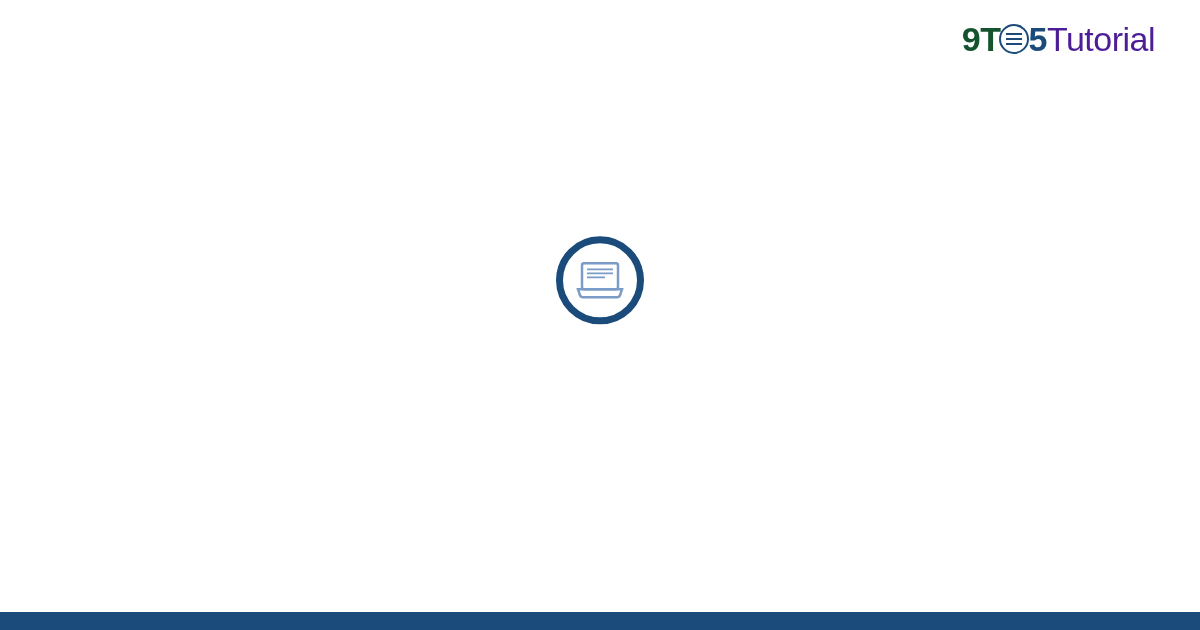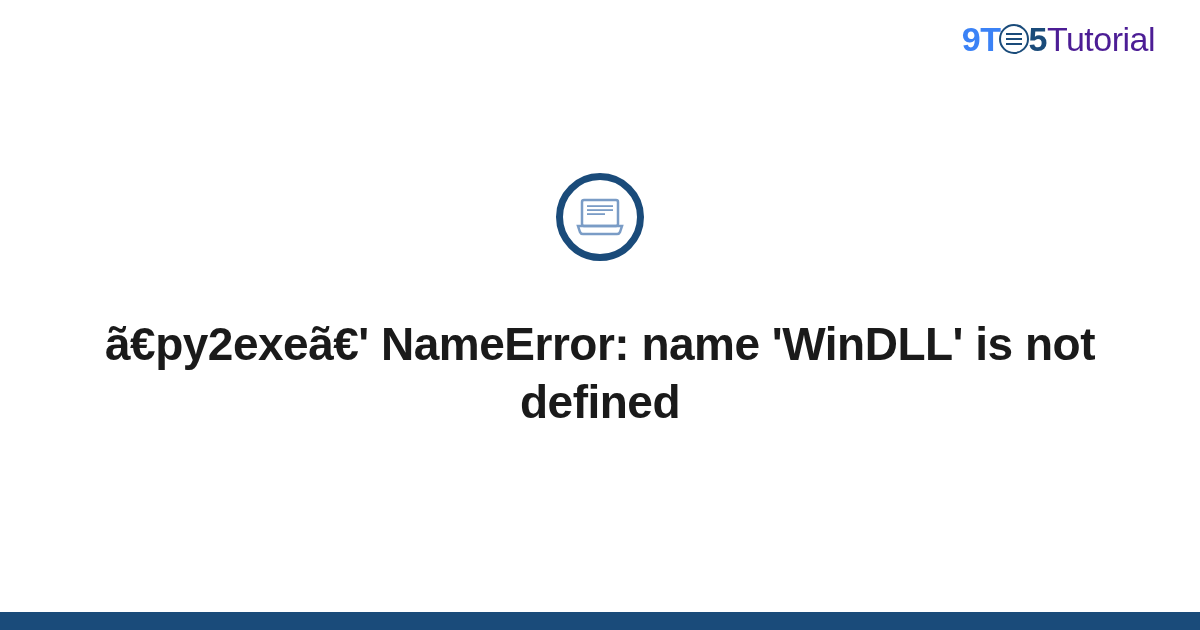--- a/index.html
+++ b/index.html
@@ -21,21 +21,21 @@
       right: 45px;
       display: flex;
       align-items: center;
     }
     .logo {
       font-size: 34px;
       font-weight: bold;
       letter-spacing: -0.5px;
     }
     .logo-9t {
-      color: #3b82f6;
+      color: #14532d;
     }
     .logo-circle {
       display: inline-flex;
       width: 30px;
       height: 30px;
       border: 2.5px solid #1a4b7a;
       border-radius: 50%;
       vertical-align: middle;
       margin: 0 -1px;
       position: relative;
@@ -128,16 +128,15 @@
 <div class="center-content">
   <div class="laptop-icon">
     <svg class="laptop-svg" viewBox="0 0 50 40">
       <rect x="7" y="3" width="36" height="26" rx="2" fill="none" stroke="#7a9cc6" stroke-width="2.5"></rect>
       <line x1="12" y1="9" x2="38" y2="9" stroke="#7a9cc6" stroke-width="1.8"></line>
       <line x1="12" y1="13" x2="38" y2="13" stroke="#7a9cc6" stroke-width="1.8"></line>
       <line x1="12" y1="17" x2="30" y2="17" stroke="#7a9cc6" stroke-width="1.8"></line>
       <path d="M 3 29 L 47 29 L 45 35 Q 44 37 42 37 L 8 37 Q 6 37 5 35 Z" fill="none" stroke="#7a9cc6" stroke-width="2.5"></path>
     </svg>
   </div>
-  <h1 class="title">ã€py2exeã€' NameError: name 'WinDLL' is not defined</h1>
 </div>
 
 <div class="footer-bar"></div>
 
 </body></html>

